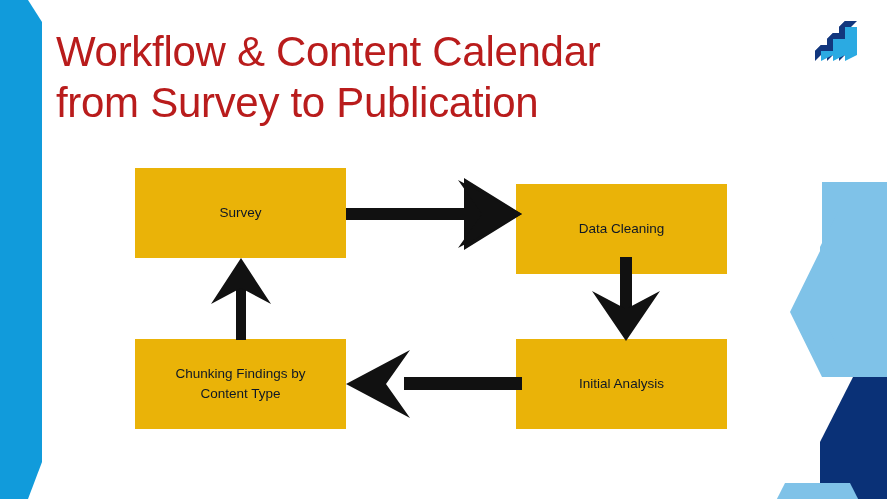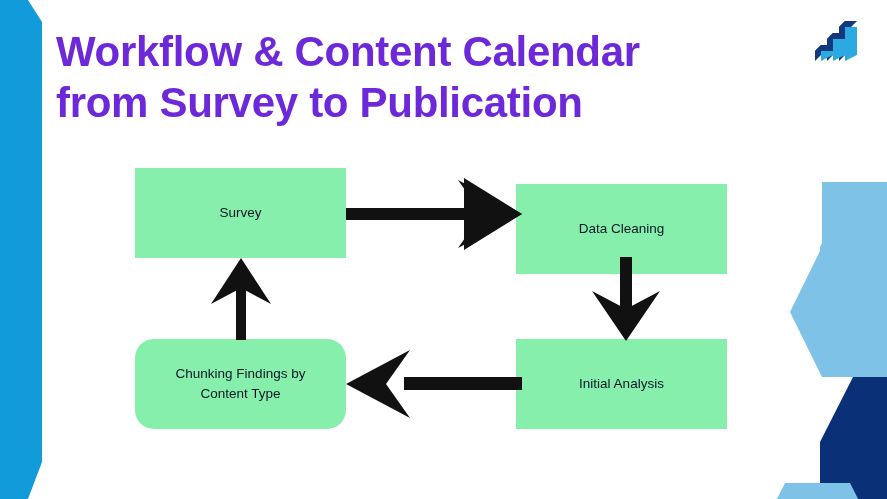--- a/index.html
+++ b/index.html
@@ -28,24 +28,24 @@
     background: #119BDB;
     clip-path: polygon(0 0, 28px 0, 42px 22px, 42px 462px, 28px 499px, 0 499px);
   }
 
   
   #title {
     position: absolute;
     left: 56px;
     top: 26px;
     width: 700px;
-    color: #6d28d9;
+    color: #b91c1c;
     font-size: 42px;
     line-height: 1.22;
-    font-weight: bold;
+    font-weight: normal;
     letter-spacing: -0.3px;
     white-space: pre-line;
   }
 
   
   #logo {
     position: absolute;
     left: 815px;
     top: 17px;
     width: 48px;
@@ -60,35 +60,35 @@
   
   #flow {
     position: absolute;
     left: 0;
     top: 0;
     width: 887px;
     height: 499px;
   }
   .node {
     position: absolute;
-    background: #86efac;
+    background: #eab308;
     color: #0E1726;
     display: flex;
     align-items: center;
     justify-content: center;
     text-align: center;
     font-size: 13.5px;
     line-height: 1.5;
     padding: 8px 10px;
     box-sizing: border-box;
     white-space: pre-line;
   }
   #node-survey       { left: 135px; top: 168px; width: 211px; height: 90px; }
   #node-data-cleaning{ left: 516px; top: 184px; width: 211px; height: 90px; }
-  #node-chunking     { left: 135px; top: 339px; width: 211px; height: 90px; border-radius: 19px; }
+  #node-chunking     { left: 135px; top: 339px; width: 211px; height: 90px; }
   #node-initial      { left: 516px; top: 339px; width: 211px; height: 90px; }
 
   .arrow-svg {
     position: absolute;
     overflow: visible;
   }
 </style>
 </head>
 <body>
 

